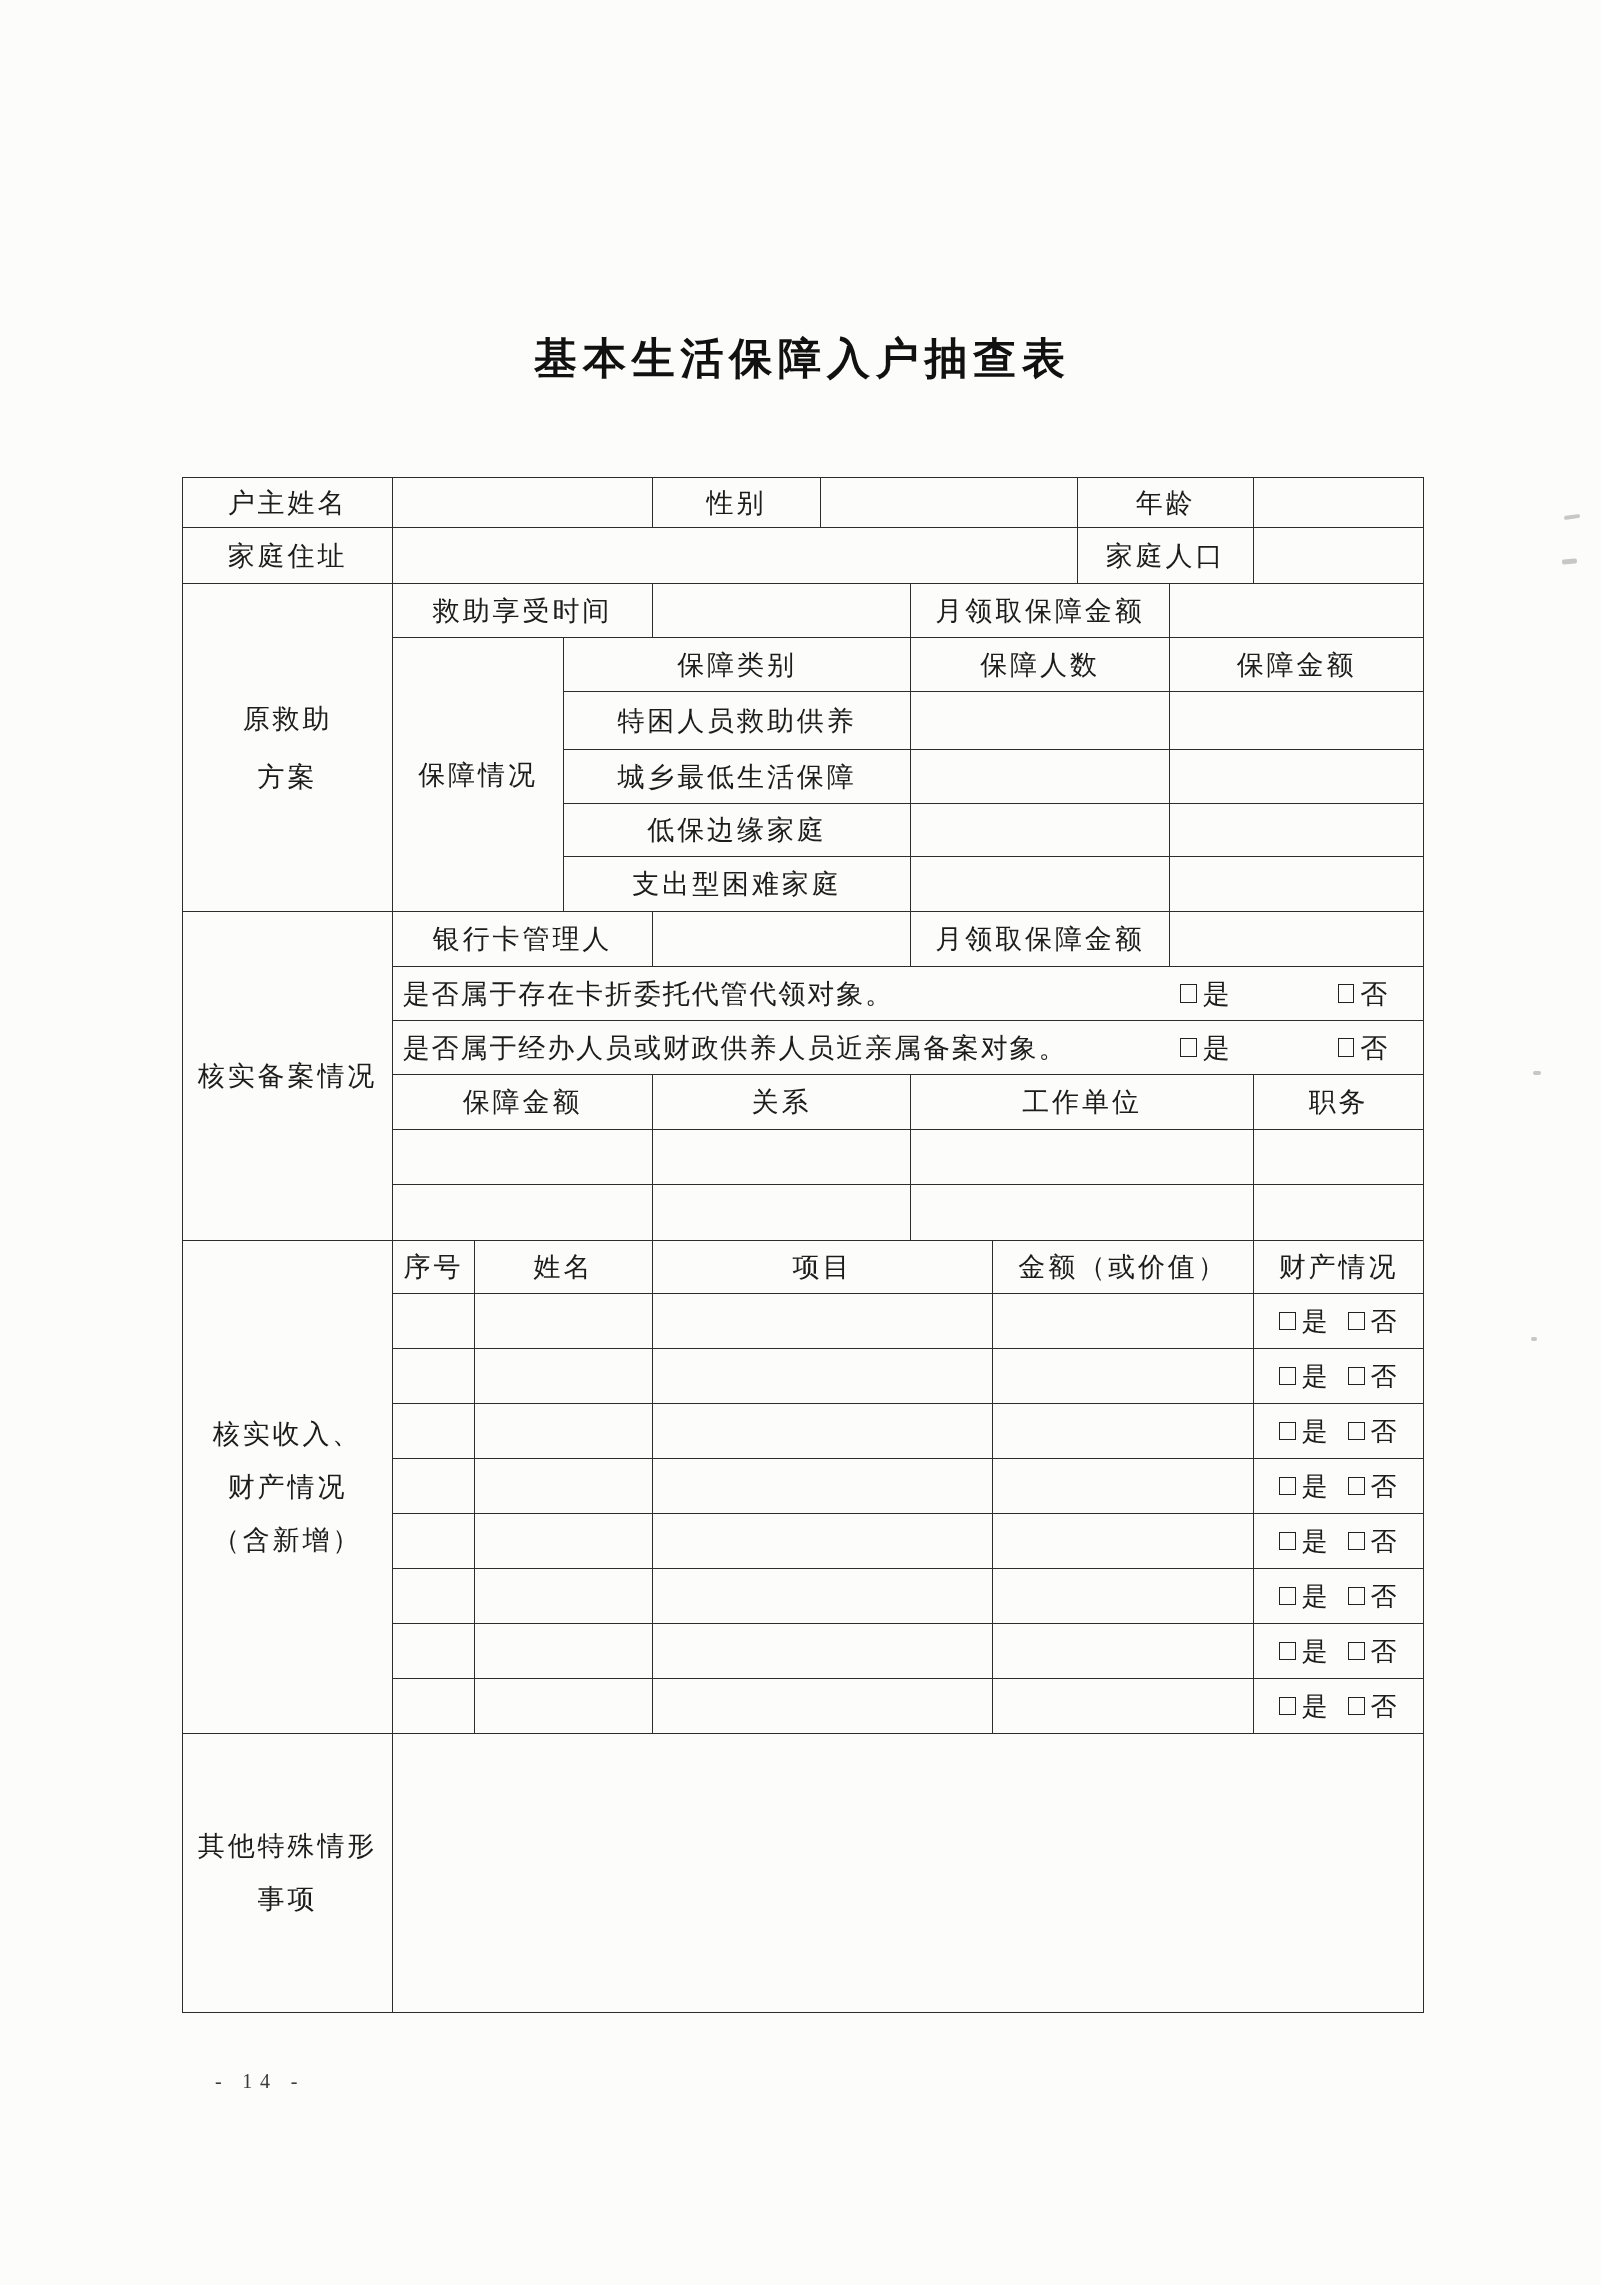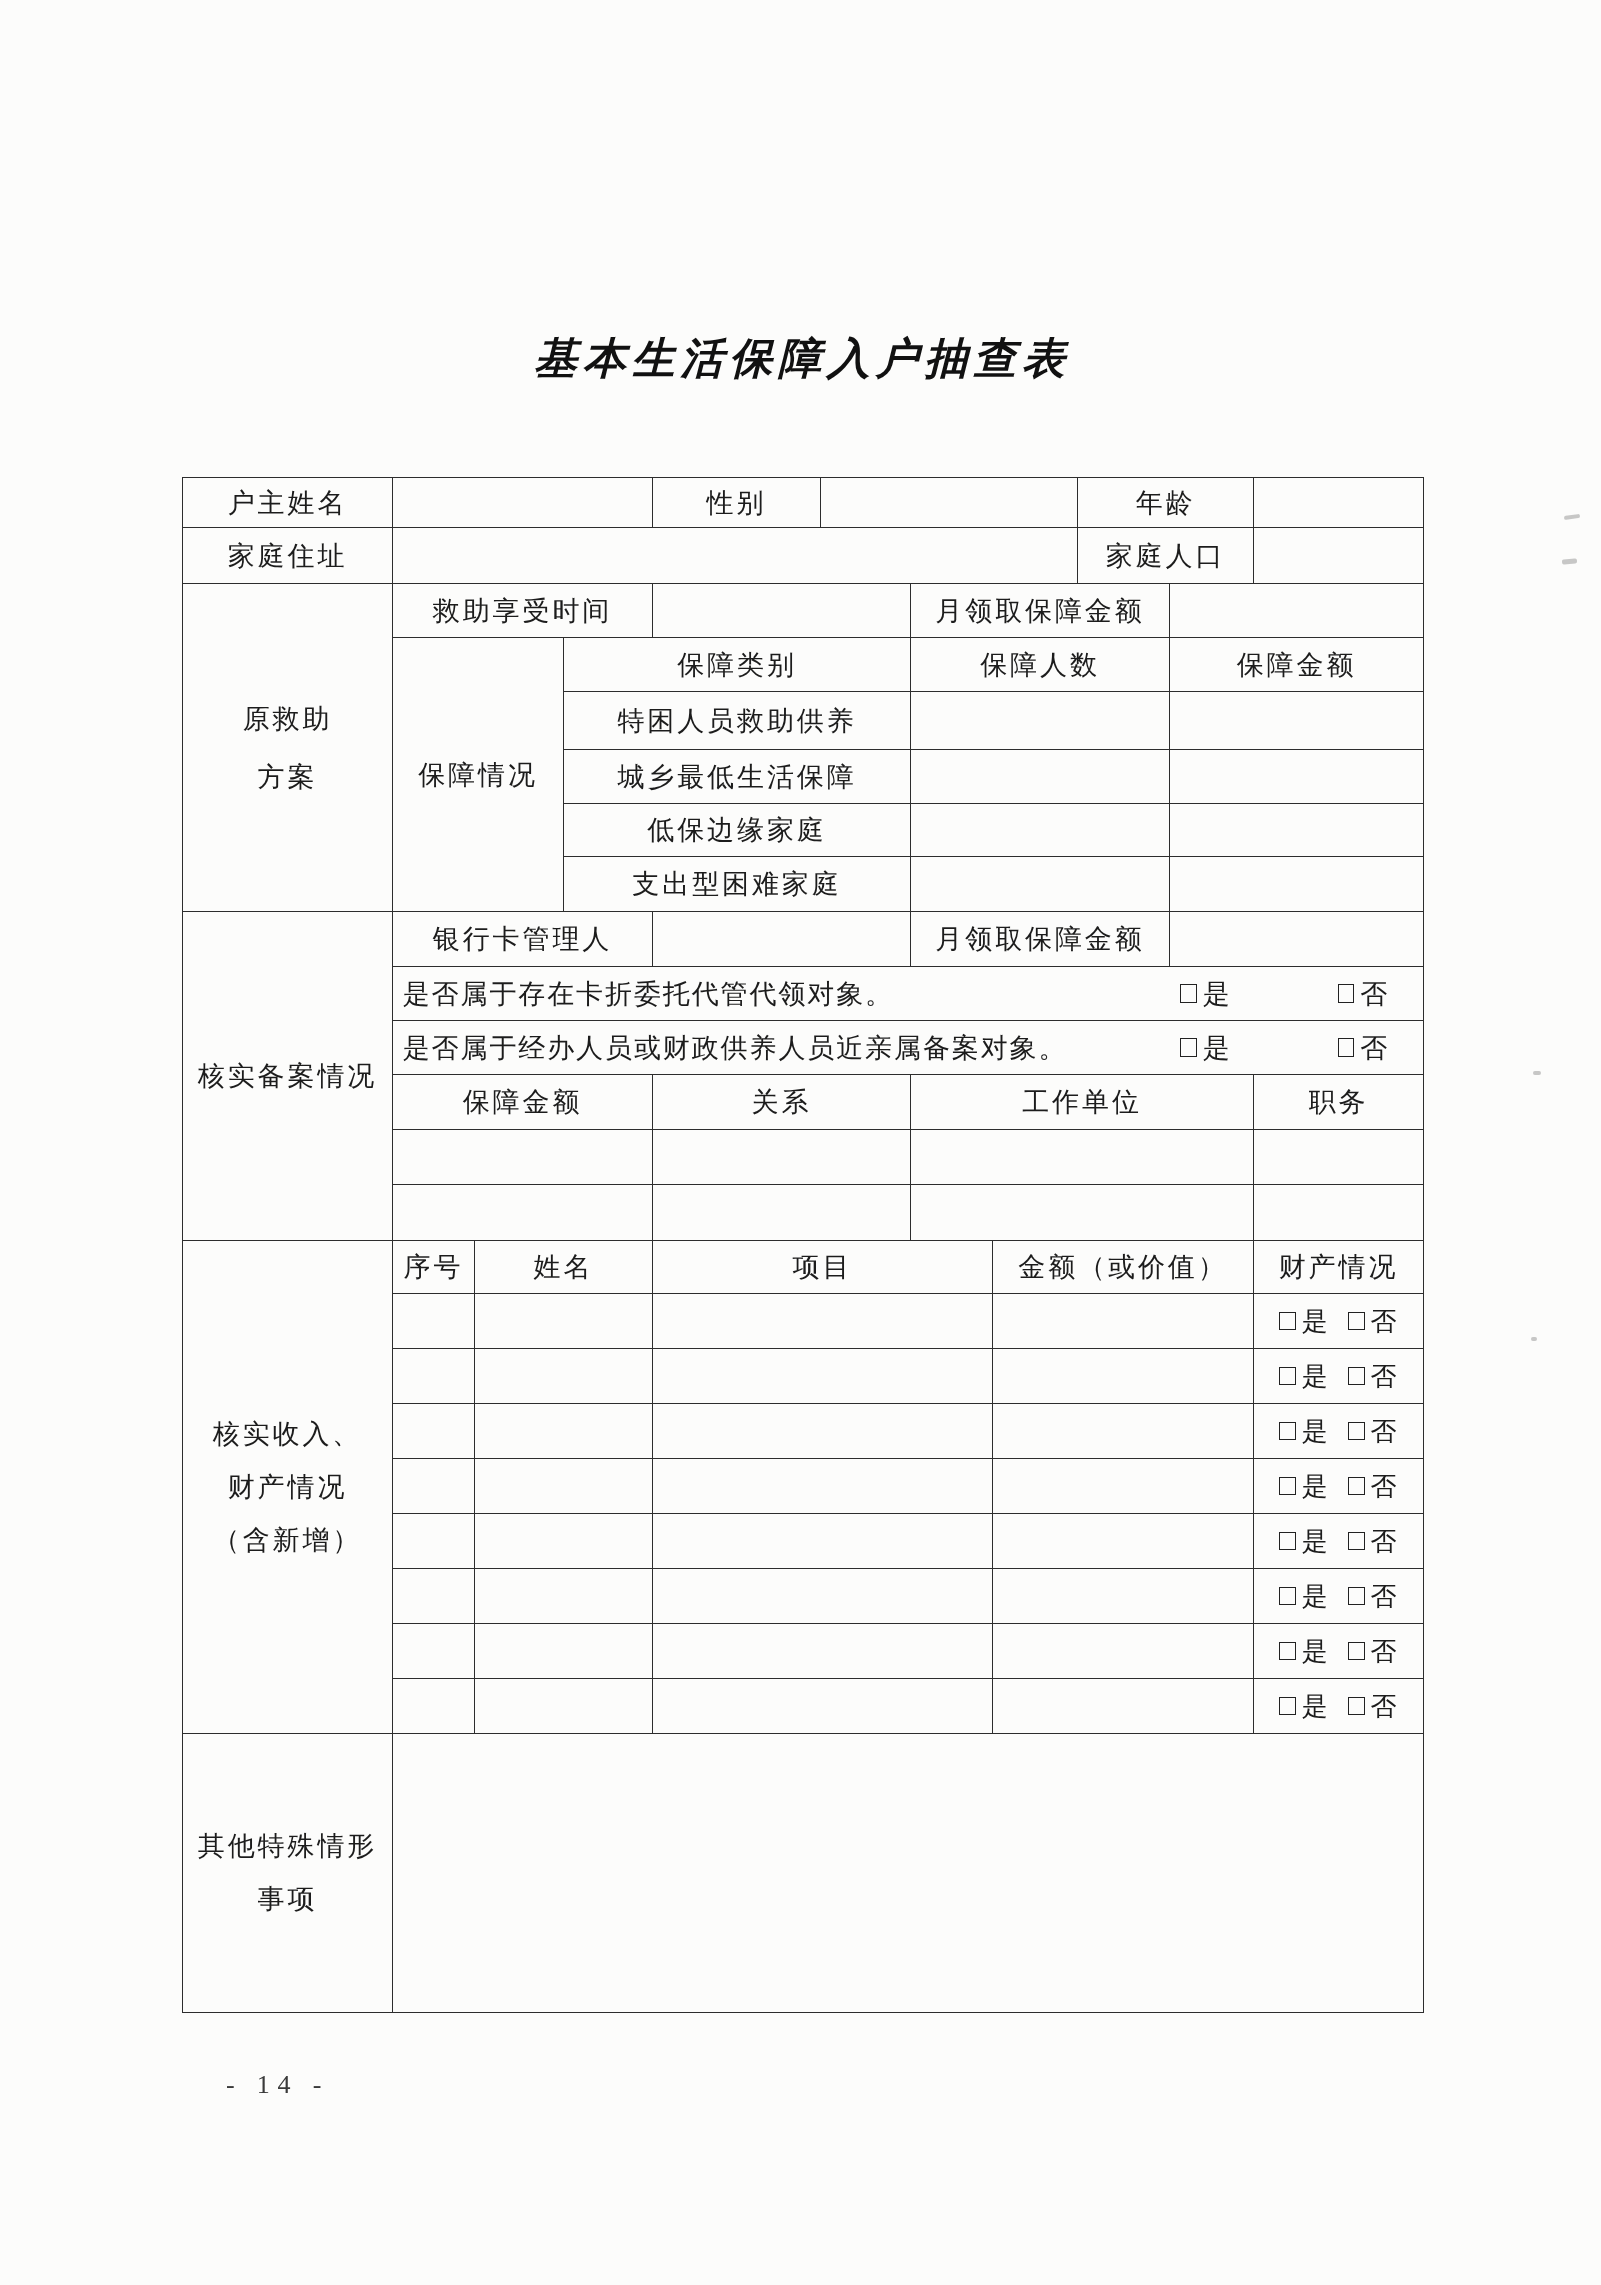--- a/index.html
+++ b/index.html
@@ -28,21 +28,20 @@
   .title{
     position:absolute;
     top:330px;
     left:182px;
     width:1241px;
     text-align:center;
     font-size:43px;
     font-weight:bold;
     letter-spacing:5.8px;
     color:#111;
-    font-style:italic;
   }
   .form-wrap{
     position:absolute;
     top:432px;
     left:182px;
     width:1241px;
   }
   table.form{
     border-collapse:collapse;
     table-layout:fixed;
@@ -76,25 +75,24 @@
     background:transparent;
   }
   .q-yes{margin-left:auto;}
   .q-no{margin-left:105px;}
   .yn-cell .opt{letter-spacing:1px;font-size:26px;}
   .yn-gap{display:inline-block;width:19.4px;}
   .page-number{
     position:absolute;
     top:2070px;
     left:215px;
-    font-size:26px;
+    font-size:20px;
     letter-spacing:7.8px;
     color:#3a3a3a;
     white-space:nowrap;
-    margin-left:11px;
   }
   .speck{position:absolute;background:#9a9a9a;opacity:.55;border-radius:1.9px;}
   .speck.s1{top:515px;left:1564px;width:15.5px;height:3.9px;transform:rotate(-8deg);}
   .speck.s2{top:559px;left:1562px;width:14.6px;height:4.9px;transform:rotate(-6deg);}
   .speck.s3{top:1071px;left:1533px;width:7.8px;height:3.9px;}
   .speck.s4{top:1337px;left:1531px;width:5.8px;height:3.9px;}
 </style>
 </head>
 <body>
 

